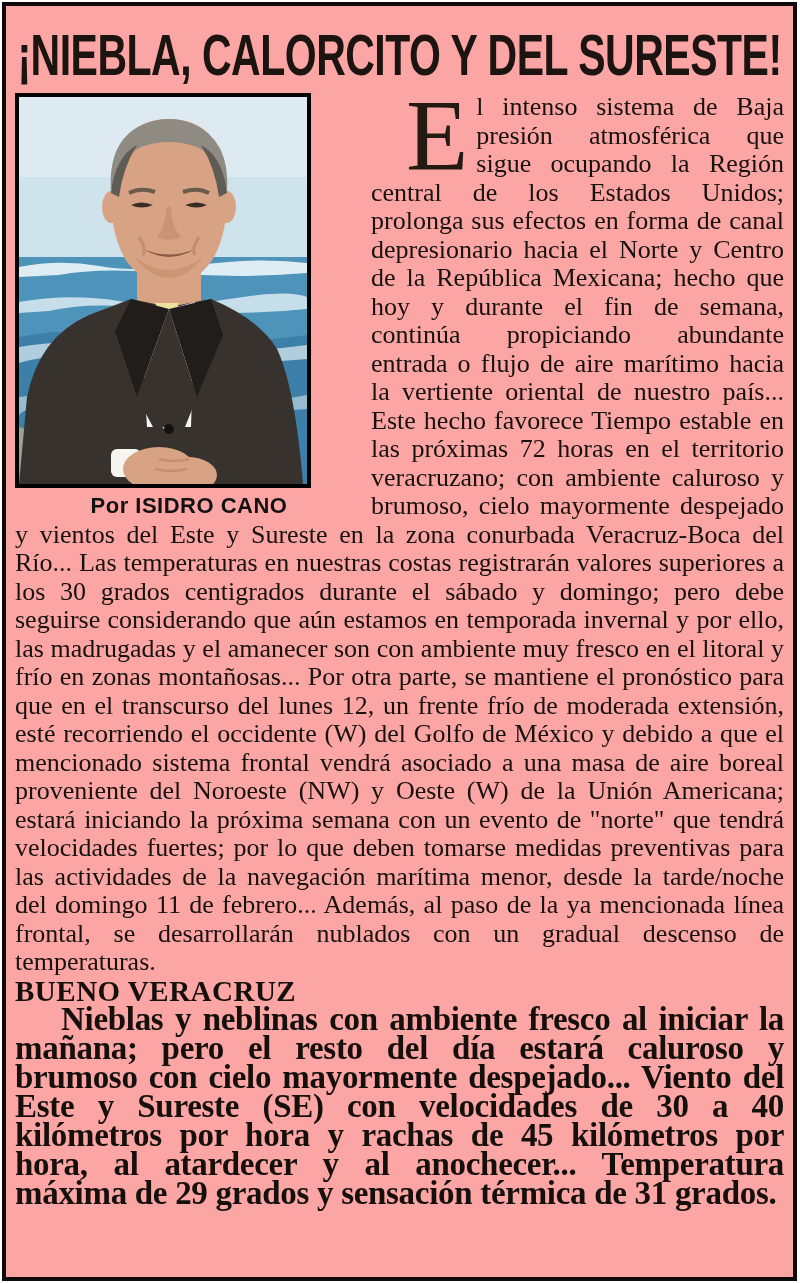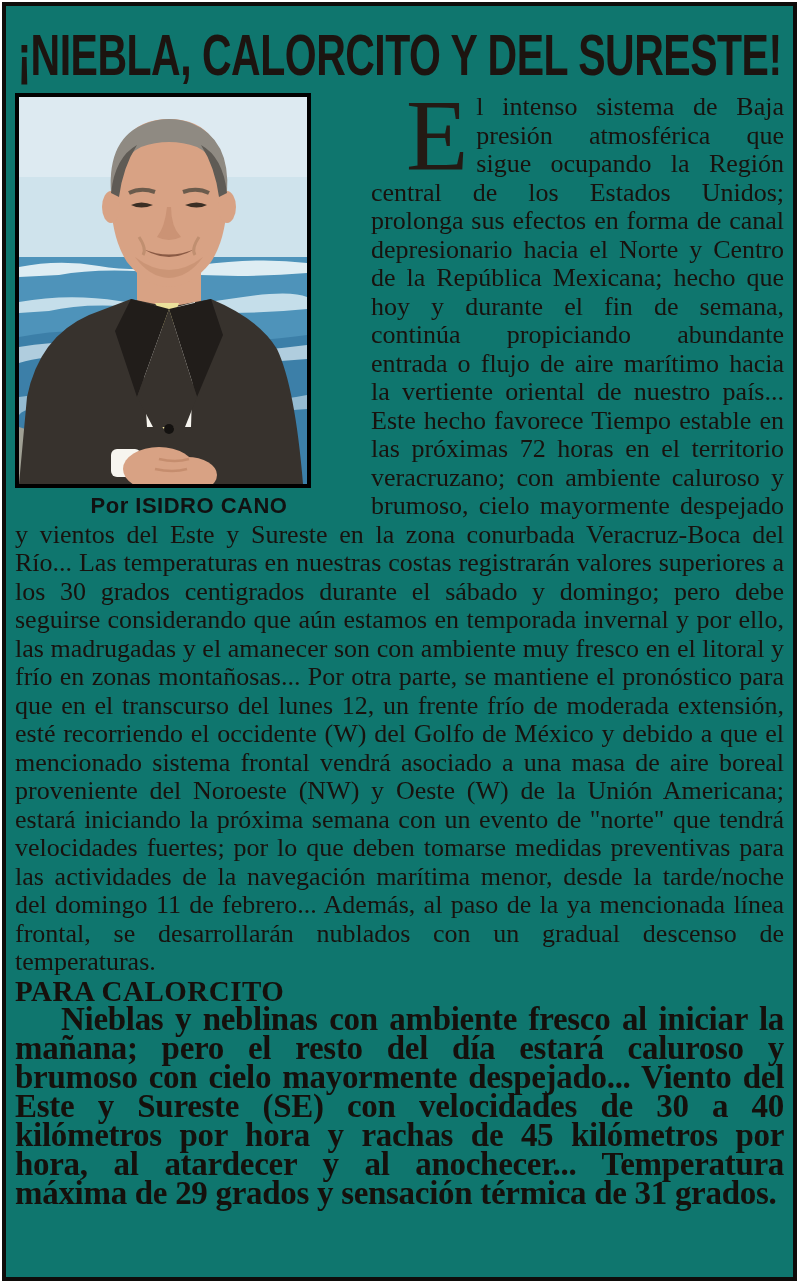--- a/index.html
+++ b/index.html
@@ -1,20 +1,20 @@
 <!DOCTYPE html>
 <html lang="es"><head>
 <meta charset="utf-8">
 <style>
   html,body{margin:0;padding:0;background:#ffffff;}
   body{width:800px;height:1283px;position:relative;overflow:hidden;
        font-family:"Liberation Serif",serif;color:#17110d;}
   .page{position:absolute;left:2px;top:2px;right:3px;bottom:2px;
         border:4px solid #0e0c0a;box-sizing:border-box;
-        padding:16px 9px 0 9px;background:#0f766e;}
+        padding:16px 9px 0 9px;background:#fca5a5;}
 
   
   .headline{margin:0;text-align:center;white-space:nowrap;
             font-family:"Liberation Sans",sans-serif;font-weight:bold;
             font-size:41px;letter-spacing:-0.5px;color:#1c1410;
             transform:scaleY(1.42);transform-origin:center top;
             height:50px;}
   .subheadline{margin:32px 0 0 0;text-align:center;white-space:nowrap;
             font-family:"Liberation Sans",sans-serif;font-weight:bold;
             font-size:28px;letter-spacing:4px;color:#1c1410;
@@ -110,18 +110,18 @@
           <ellipse cx="140" cy="372" rx="36" ry="22" fill="#d8a284"></ellipse>
           <ellipse cx="168" cy="378" rx="30" ry="18" fill="#d8a284"></ellipse>
           <path d="M140 362 Q156 366 170 362 M136 372 Q154 376 168 372" stroke="#bd8465" stroke-width="2.5" fill="none" opacity="0.7"></path>
         </svg>
       </div>
       <figcaption class="photo-caption">Por ISIDRO CANO</figcaption>
     </figure>
 
     <p class="lead"><span class="drop-cap">E</span><span>l intenso sistema de Baja presión atmosférica que sigue ocupando la Región central de los Estados Unidos; prolonga sus efectos en forma de canal depresionario hacia el Norte y Centro de la República Mexicana; hecho que hoy y durante el fin de semana, continúa propiciando abundante entrada o flujo de aire marítimo hacia la vertiente oriental de nuestro país... Este hecho favorece Tiempo estable en las próximas 72 horas en el territorio veracruzano; con ambiente caluroso y brumoso, cielo mayormente despejado y vientos del Este y Sureste en la zona conurbada Veracruz-Boca del Río... Las temperaturas en nuestras costas registrarán valores superiores a los 30 grados centigrados durante el sábado y domingo; pero debe seguirse considerando que aún estamos en temporada invernal y por ello, las madrugadas y el amanecer son con ambiente muy fresco en el litoral y frío en zonas montañosas... Por otra parte, se mantiene el pronóstico para que en el transcurso del lunes 12, un frente frío de moderada extensión, esté recorriendo el occidente (W) del Golfo de México y debido a que el mencionado sistema frontal vendrá asociado a una masa de aire boreal proveniente del Noroeste (NW) y Oeste (W) de la Unión Americana; estará iniciando la próxima semana con un evento de "norte" que tendrá velocidades fuertes; por lo que deben tomarse medidas preventivas para las actividades de la navegación marítima menor, desde la tarde/noche del domingo 11 de febrero... Además, al paso de la ya mencionada línea frontal, se desarrollarán nublados con un gradual descenso de temperaturas.</span></p>
 
-    <p class="section-heading">PARA CALORCITO</p>
+    <p class="section-heading">BUENO VERACRUZ</p>
 
     <p class="forecast">Nieblas y neblinas con ambiente fresco al iniciar la mañana; pero el resto del día estará caluroso y brumoso con cielo mayormente despejado... Viento del Este y Sureste (SE) con velocidades de 30 a 40 kilómetros por hora y rachas de 45 kilómetros por hora, al atardecer y al anochecer... Temperatura máxima de 29 grados y sensación térmica de 31 grados.</p>
 
   </div>
 </div>
 
 </body></html>

